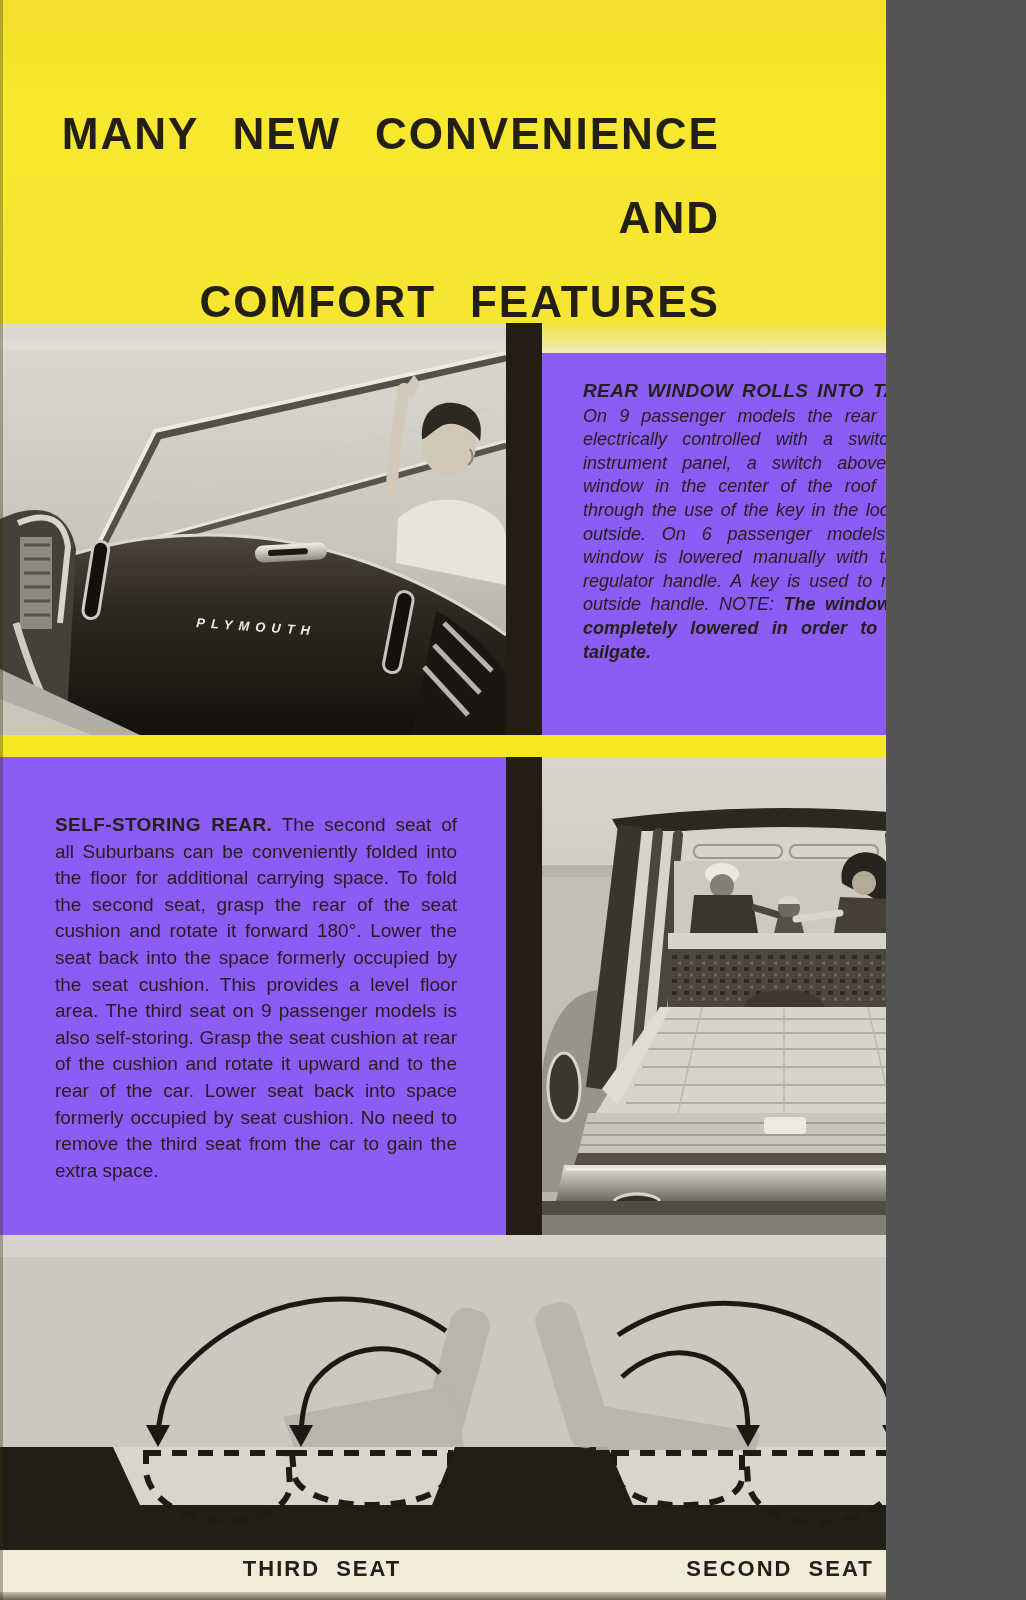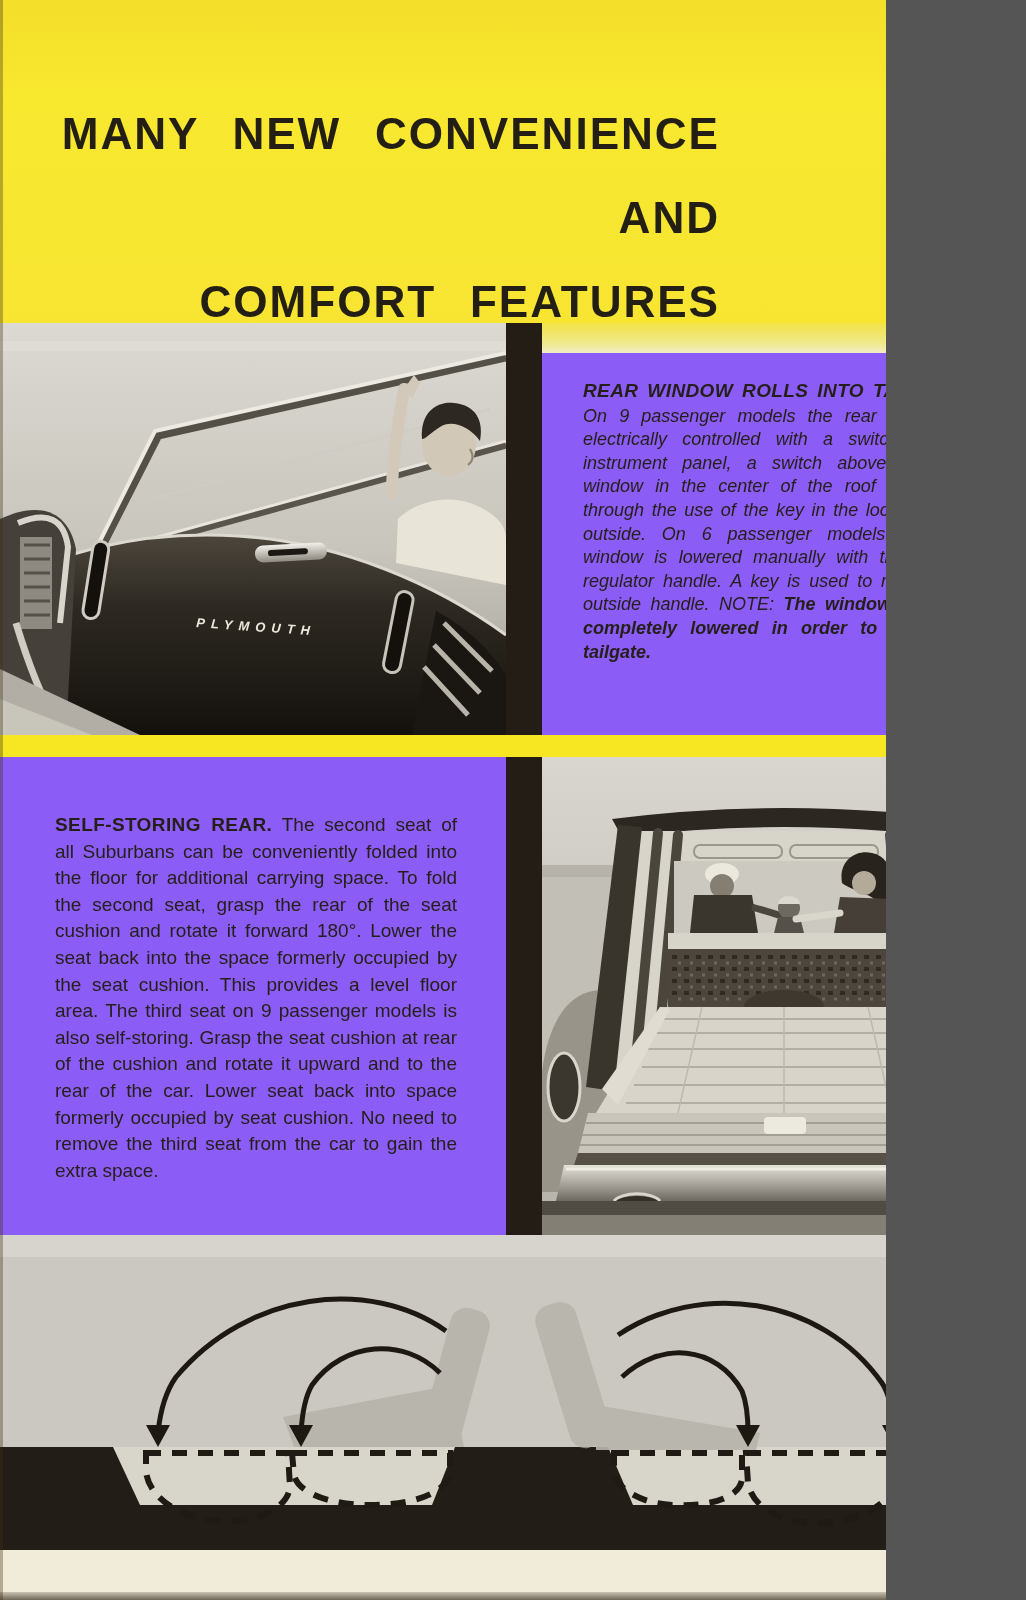--- a/index.html
+++ b/index.html
@@ -284,16 +284,18 @@
         <polygon points="301,212 289,190 313,190"></polygon>
         <polygon points="894,212 882,190 906,190"></polygon>
         <polygon points="748,212 736,190 760,190"></polygon>
       </g>
     </svg>
   </div>
 
   <div class="page-number">27</div>
 
   <div class="bottom-strip"></div>
+  <div class="seat-label third">THIRD SEAT</div>
+  <div class="seat-label second">SECOND SEAT</div>
   <div class="bottom-edge"></div>
   <div class="left-edge"></div>
 
 </div>
 
 </body></html>

